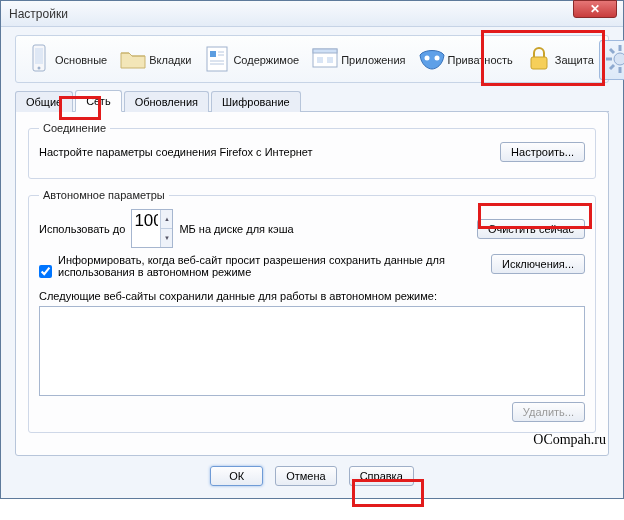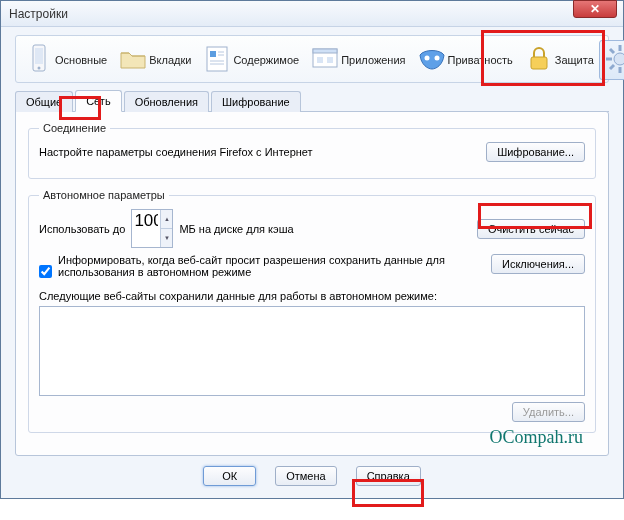--- a/index.html
+++ b/index.html
@@ -35,23 +35,23 @@
 .spin-wrap { position: relative; display: inline-block; }
 .spin-btns { position: absolute; right: 1px; top: 1px; width: 12px; height: calc(100% - 2px); display: flex; flex-direction: column; }
 .spin-btns span { flex:1; border-left: 1px solid #c0cde0; background: #eef2f9; display:flex; align-items:center; justify-content:center; font-size: 6px; color:#556; cursor:pointer; }
 .spin-btns span:first-child { border-bottom: 1px solid #c0cde0; }
 
 .checkbox-row { display: flex; align-items: flex-end; gap: 6px; margin-bottom: 6px; }
 .checkbox-row input { margin-top: 1px; }
 
 .listbox { width: 100%; height: 90px; border: 1px solid #a6b6cf; background: #fff; }
 
-.footer { display: flex; justify-content: center; gap: 19px; margin-top: 10px; }
-
-.watermark { position: absolute; right: 41px; bottom: 72px; color: #0f766e; font-size: 18px; font-family: Georgia, serif; }
+.footer { display: flex; justify-content: center; gap: 12px; margin-top: 10px; }
+
+.watermark { position: absolute; right: 18px; bottom: 72px; color: #000000; font-size: 14px; font-family: Georgia, serif; }
 
 .hl { position: absolute; border: 3px solid #e21b1b; pointer-events: none; z-index: 50; }
 </style>
 </head>
 <body>
 
 <div class="window" style="width:624px;">
   <div class="titlebar">
     <span class="titlebar-text">Настройки</span>
     <div class="close-btn">
@@ -135,21 +135,21 @@
       <div class="tab">Обновления</div>
       <div class="tab">Шифрование</div>
     </div>
 
     <div class="panel">
 
       <fieldset>
         <legend>Соединение</legend>
         <div class="row">
           <span>Настройте параметры соединения Firefox с Интернет</span>
-          <button class="btn">Шифрование...</button>
+          <button class="btn">Настроить...</button>
         </div>
       </fieldset>
 
       <fieldset>
         <legend>Автономное параметры</legend>
 
         <div class="row">
           <div style="display:flex;align-items:center;gap:6px;">
             <span>Использовать до</span>
             <span class="spin-wrap">

